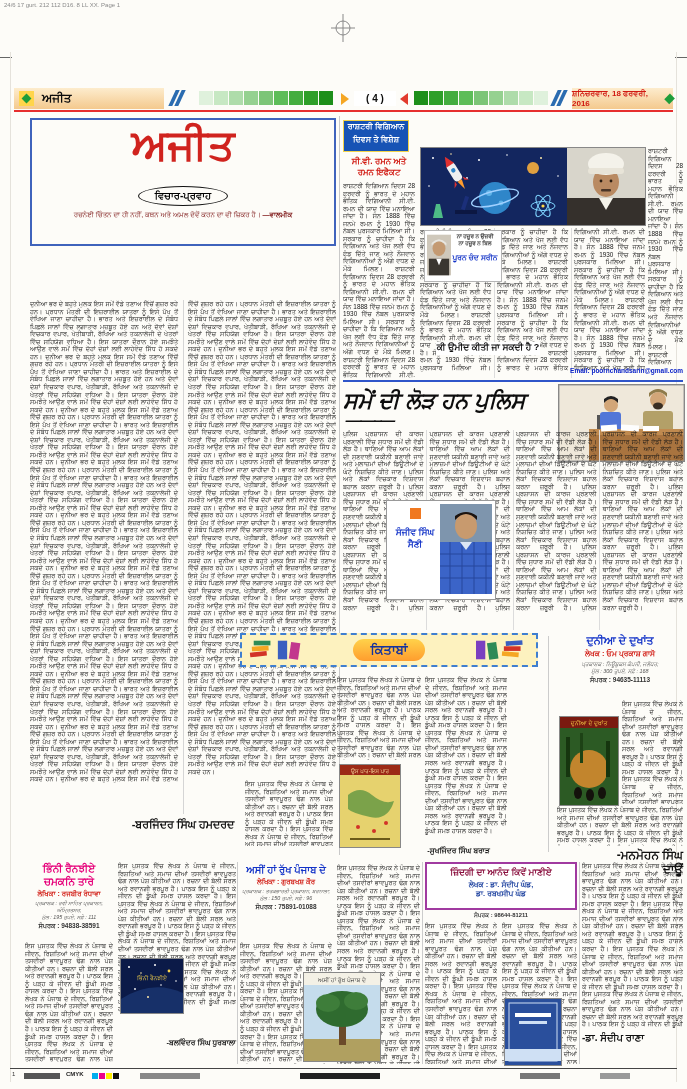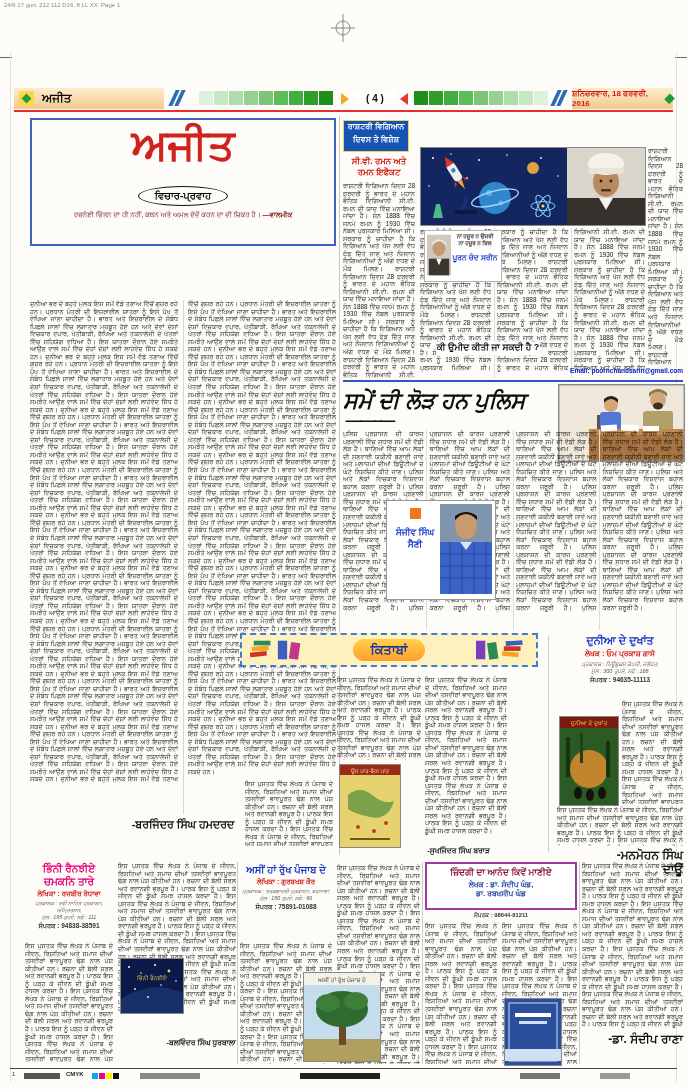--- a/index.html
+++ b/index.html
@@ -333,21 +333,21 @@
     <svg width="56" height="66" viewBox="0 0 56 66">
       <rect width="56" height="66" fill="#2a4f9c"></rect>
       <rect x="4" y="4" width="48" height="58" fill="none" stroke="#cfe0f4" stroke-width="1"></rect>
       <rect x="10" y="14" width="36" height="4" fill="#fff"></rect>
         <rect x="14" y="22" width="28" height="3" fill="#cfe0f4"></rect>
       <rect x="0" y="50" width="56" height="12" fill="#cfe0f4"></rect>
     </svg>
   </div>
 
   <div class="abs bt" style="left:582px;top:862px;width:101px;height:166px;">ਇਸ ਪੁਸਤਕ ਵਿੱਚ ਲੇਖਕ ਨੇ ਪੰਜਾਬ ਦੇ ਜੀਵਨ, ਰਿਸ਼ਤਿਆਂ ਅਤੇ ਸਮਾਜ ਦੀਆਂ ਤਸਵੀਰਾਂ ਭਾਵਪੂਰਤ ਢੰਗ ਨਾਲ ਪੇਸ਼ ਕੀਤੀਆਂ ਹਨ। ਰਚਨਾ ਦੀ ਬੋਲੀ ਸਰਲ ਅਤੇ ਰਵਾਨਗੀ ਭਰਪੂਰ ਹੈ। ਪਾਠਕ ਇਸ ਨੂੰ ਪੜ੍ਹ ਕੇ ਜੀਵਨ ਦੀ ਡੂੰਘੀ ਸਮਝ ਹਾਸਲ ਕਰਦਾ ਹੈ। ਇਸ ਪੁਸਤਕ ਵਿੱਚ ਲੇਖਕ ਨੇ ਪੰਜਾਬ ਦੇ ਜੀਵਨ, ਰਿਸ਼ਤਿਆਂ ਅਤੇ ਸਮਾਜ ਦੀਆਂ ਤਸਵੀਰਾਂ ਭਾਵਪੂਰਤ ਢੰਗ ਨਾਲ ਪੇਸ਼ ਕੀਤੀਆਂ ਹਨ। ਰਚਨਾ ਦੀ ਬੋਲੀ ਸਰਲ ਅਤੇ ਰਵਾਨਗੀ ਭਰਪੂਰ ਹੈ। ਪਾਠਕ ਇਸ ਨੂੰ ਪੜ੍ਹ ਕੇ ਜੀਵਨ ਦੀ ਡੂੰਘੀ ਸਮਝ ਹਾਸਲ ਕਰਦਾ ਹੈ। ਇਸ ਪੁਸਤਕ ਵਿੱਚ ਲੇਖਕ ਨੇ ਪੰਜਾਬ ਦੇ ਜੀਵਨ, ਰਿਸ਼ਤਿਆਂ ਅਤੇ ਸਮਾਜ ਦੀਆਂ ਤਸਵੀਰਾਂ ਭਾਵਪੂਰਤ ਢੰਗ ਨਾਲ ਪੇਸ਼ ਕੀਤੀਆਂ ਹਨ। ਰਚਨਾ ਦੀ ਬੋਲੀ ਸਰਲ ਅਤੇ ਰਵਾਨਗੀ ਭਰਪੂਰ ਹੈ। ਪਾਠਕ ਇਸ ਨੂੰ ਪੜ੍ਹ ਕੇ ਜੀਵਨ ਦੀ ਡੂੰਘੀ ਸਮਝ ਹਾਸਲ ਕਰਦਾ ਹੈ। ਇਸ ਪੁਸਤਕ ਵਿੱਚ ਲੇਖਕ ਨੇ ਪੰਜਾਬ ਦੇ ਜੀਵਨ, ਰਿਸ਼ਤਿਆਂ ਅਤੇ ਸਮਾਜ ਦੀਆਂ ਤਸਵੀਰਾਂ ਭਾਵਪੂਰਤ ਢੰਗ ਨਾਲ ਪੇਸ਼ ਕੀਤੀਆਂ ਹਨ। ਰਚਨਾ ਦੀ ਬੋਲੀ ਸਰਲ ਅਤੇ ਰਵਾਨਗੀ ਭਰਪੂਰ ਹੈ। ਪਾਠਕ ਇਸ ਨੂੰ ਪੜ੍ਹ ਕੇ ਜੀਵਨ ਦੀ ਡੂੰਘੀ ਸਮਝ ਹਾਸਲ ਕਰਦਾ ਹੈ।</div>
-  <div class="abs sig" style="left:582px;top:1032px;width:101px;font-size:12px;text-align:right;">-ਡਾ. ਸੰਦੀਪ ਰਾਣਾ</div>
+  <div class="abs sig" style="left:582px;top:1032px;width:101px;font-size:10px;">-ਡਾ. ਸੰਦੀਪ ਰਾਣਾ</div>
 
   <div class="abs" style="left:237px;top:862px;width:1px;height:202px;background:#cccccc;"></div>
   <div class="abs" style="left:422px;top:862px;width:1px;height:202px;background:#cccccc;"></div>
   <div class="abs" style="left:579px;top:862px;width:1px;height:202px;background:#cccccc;"></div>
 
   <div class="abs" style="left:10px;top:1068px;width:667px;height:1px;background:#444;"></div>
   <div class="abs" style="left:12px;top:1071px;font-size:6px;color:#333;">1</div>
   <div class="abs" style="left:24px;top:1073px;width:36px;height:6px;background:#555;"></div>
   <div class="abs" style="left:66px;top:1071px;font-size:6px;font-weight:bold;color:#222;">CMYK</div>
   <div class="abs" style="left:92px;top:1073px;display:flex;">

